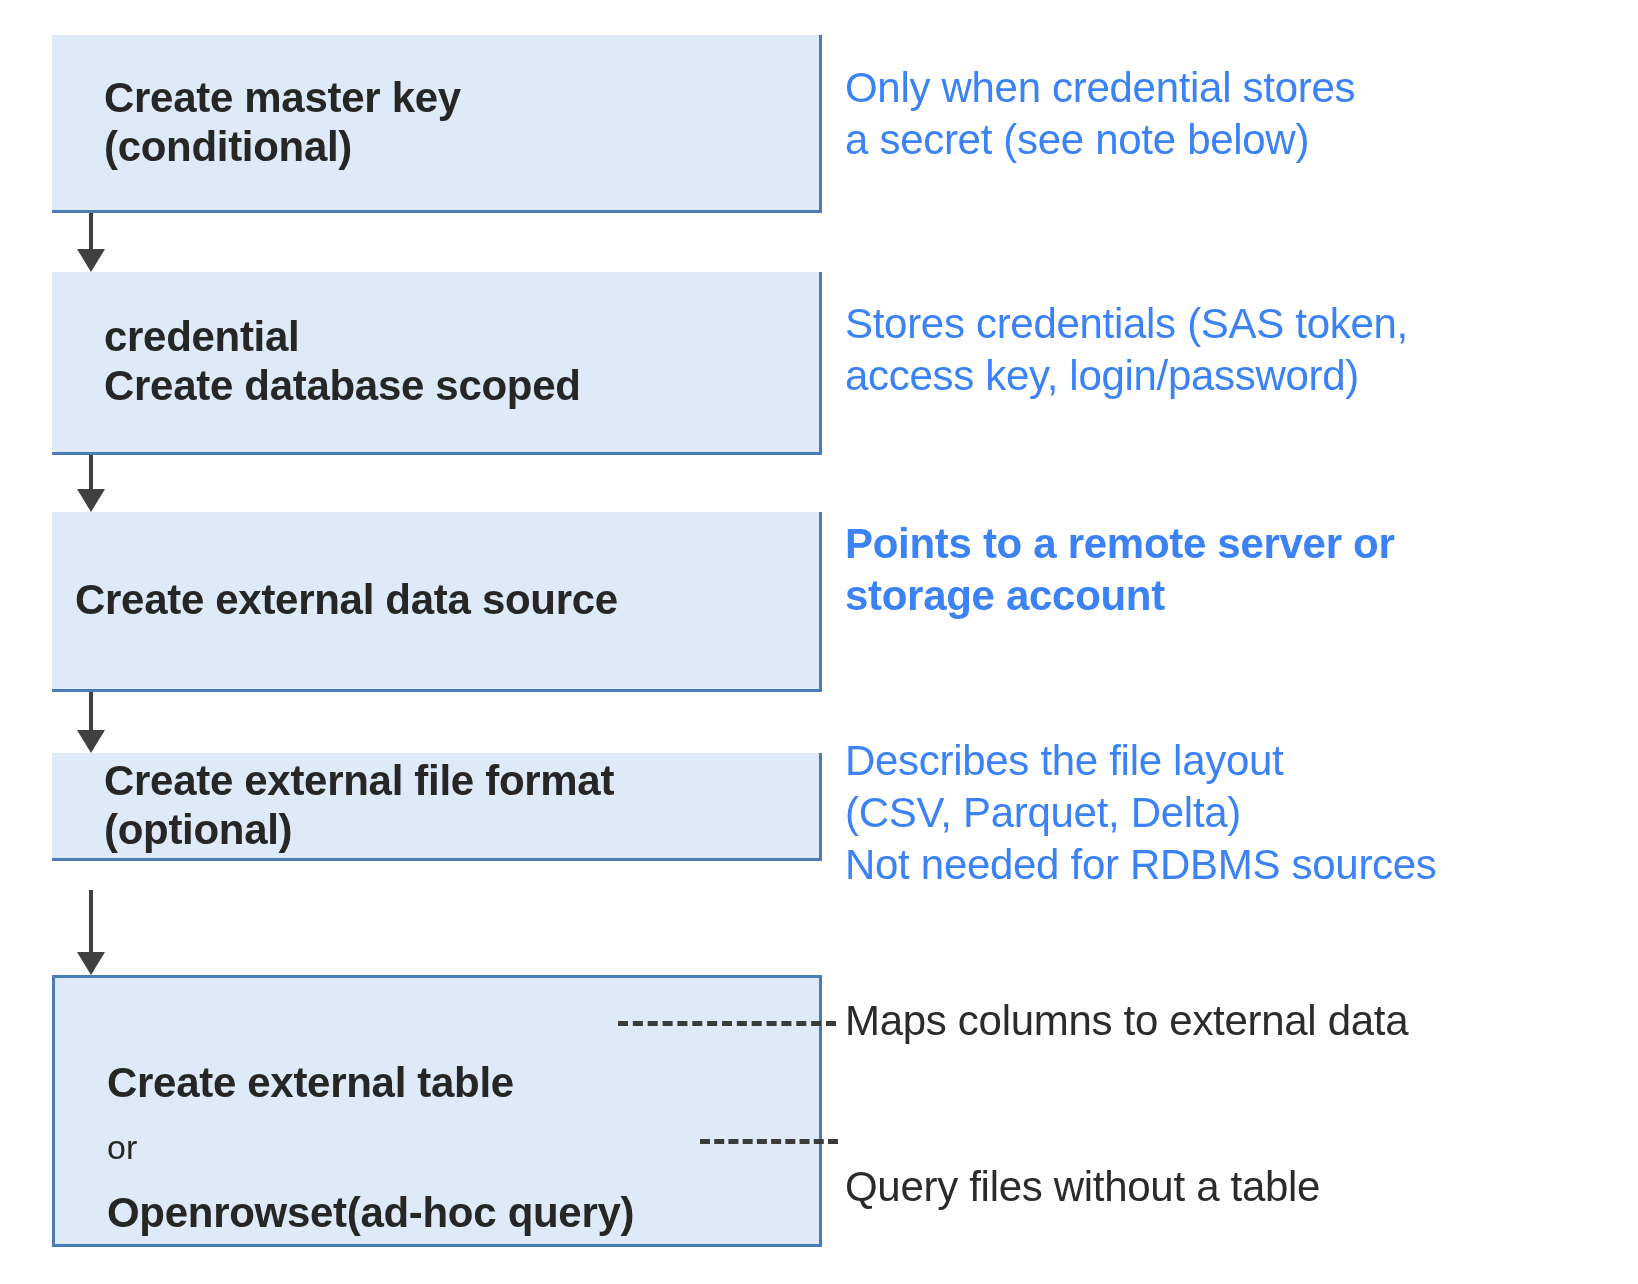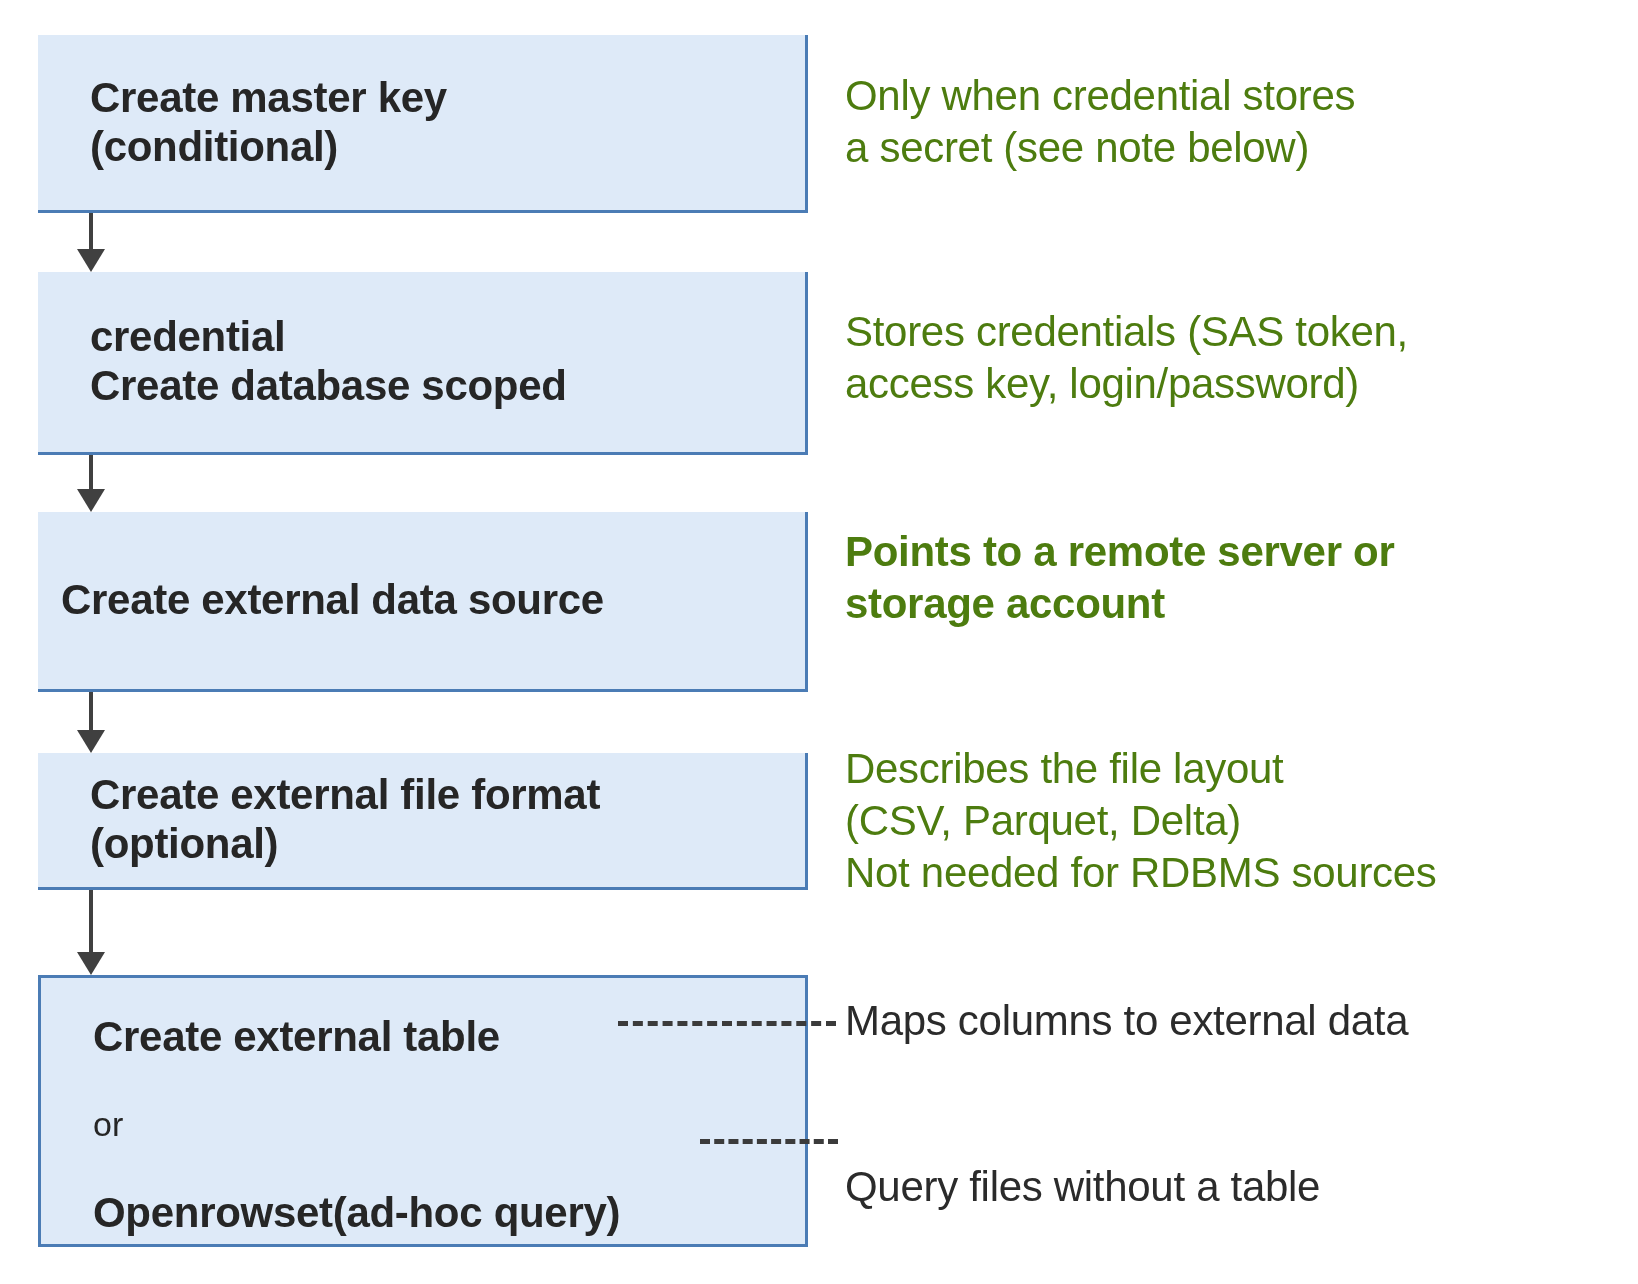--- a/index.html
+++ b/index.html
@@ -18,21 +18,21 @@
 
   #diagram {
     position: relative;
     width: 1638px;
     height: 1284px;
   }
 
   
   .step-box {
     position: absolute;
-    left: 38px;
+    left: 52px;
     width: 770px;
     background: #deeaf8;
     border-right: 3px solid #4b7cb5;
     border-bottom: 3px solid #4b7cb5;
     box-sizing: border-box;
     display: flex;
     flex-direction: column;
     justify-content: center;
     padding-left: 52px;
     padding-right: 16px;
@@ -50,25 +50,25 @@
     font-size: 42px;
     line-height: 1.16;
     letter-spacing: -0.3px;
     color: #262626;
   }
 
   
   #box-master-key      { top: 35px;  height: 178px; }
   #box-scoped-cred     { top: 272px; height: 183px; }
   #box-data-source     { top: 512px; height: 180px; padding-left: 23px; }
-  #box-file-format     { top: 753px; height: 137px; }
+  #box-file-format     { top: 753px; height: 108px; }
   #box-external-table  { top: 975px; height: 272px;
                          border-left: 3px solid #4b7cb5;
                          border-top: 3px solid #4b7cb5;
-                         justify-content: space-between;
+                         justify-content: flex-end;
                          padding-top: 28px; }
 
   
   .arrow {
     position: absolute;
     left: 84px;
     width: 14px;
   }
   .arrow .shaft {
     position: absolute;
@@ -104,23 +104,22 @@
   #arrow-4 .shaft { height: 62px; }
   #arrow-4 .head  { top: 62px; }
 
   
   .note {
     position: absolute;
     left: 845px;
     font-size: 42px;
     line-height: 1.24;
     letter-spacing: -0.3px;
-    color: #4d7c0f;
+    color: #3b82f6;
     white-space: pre-line;
-    margin-top: 8px;
   }
 
   #note-master-key   { top: 62px;  }
   #note-scoped-cred  { top: 298px; }
   #note-data-source  { top: 518px; font-weight: bold; }
   #note-file-format  { top: 735px; }
 
   
   .tbl-row {
     display: flex;

